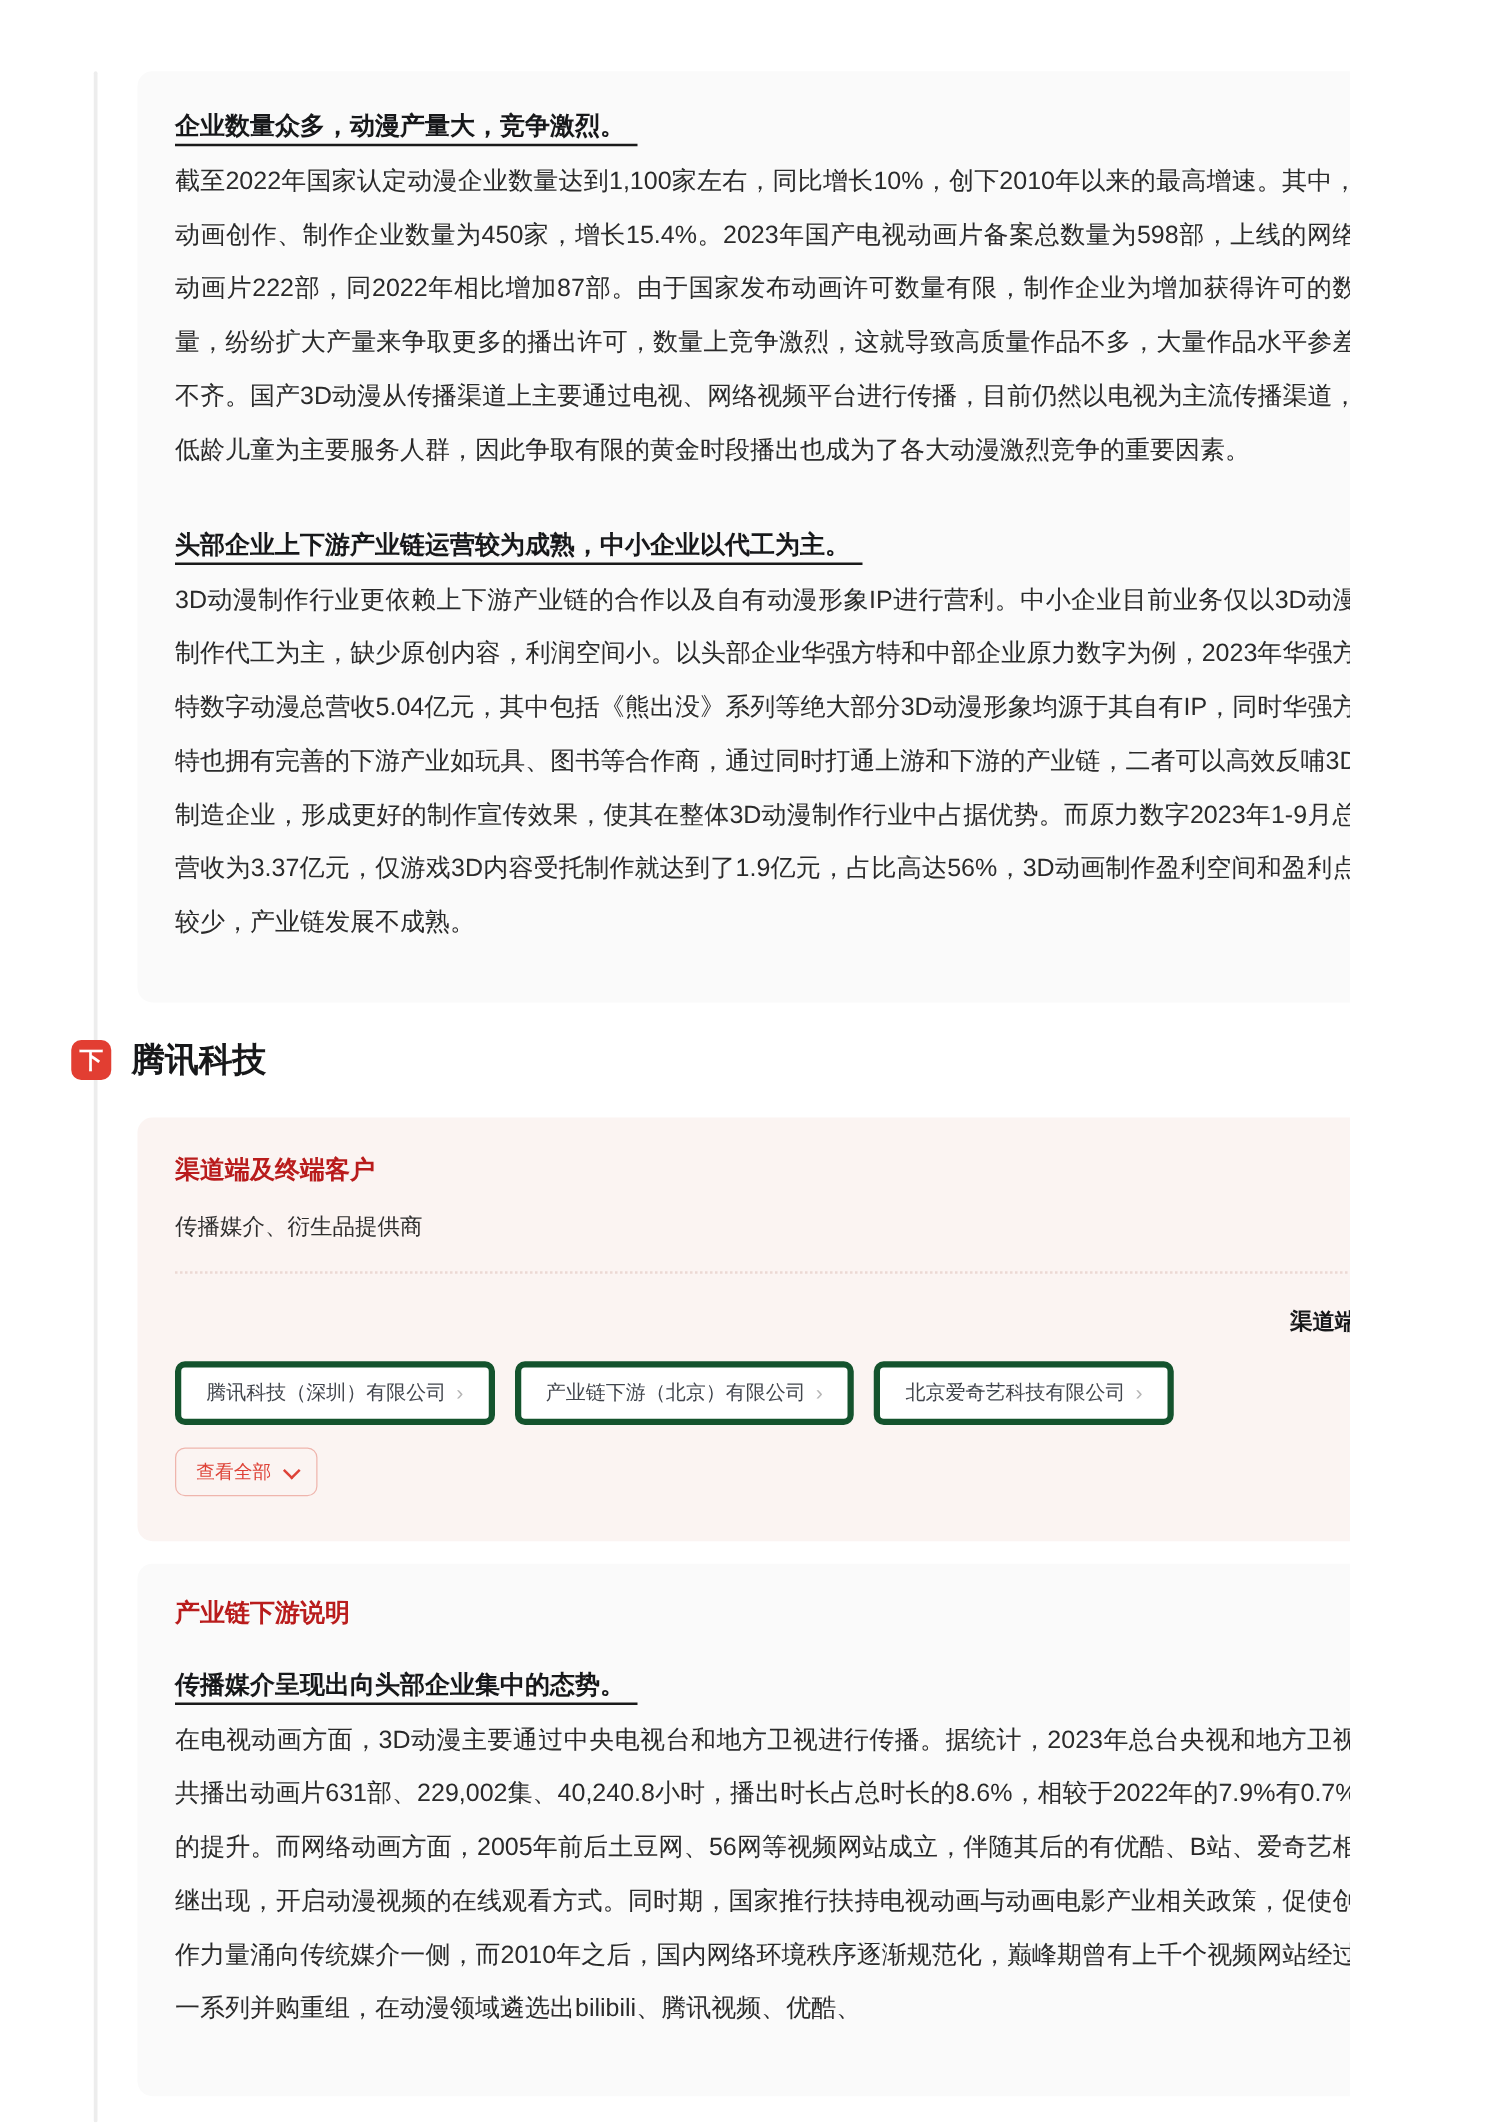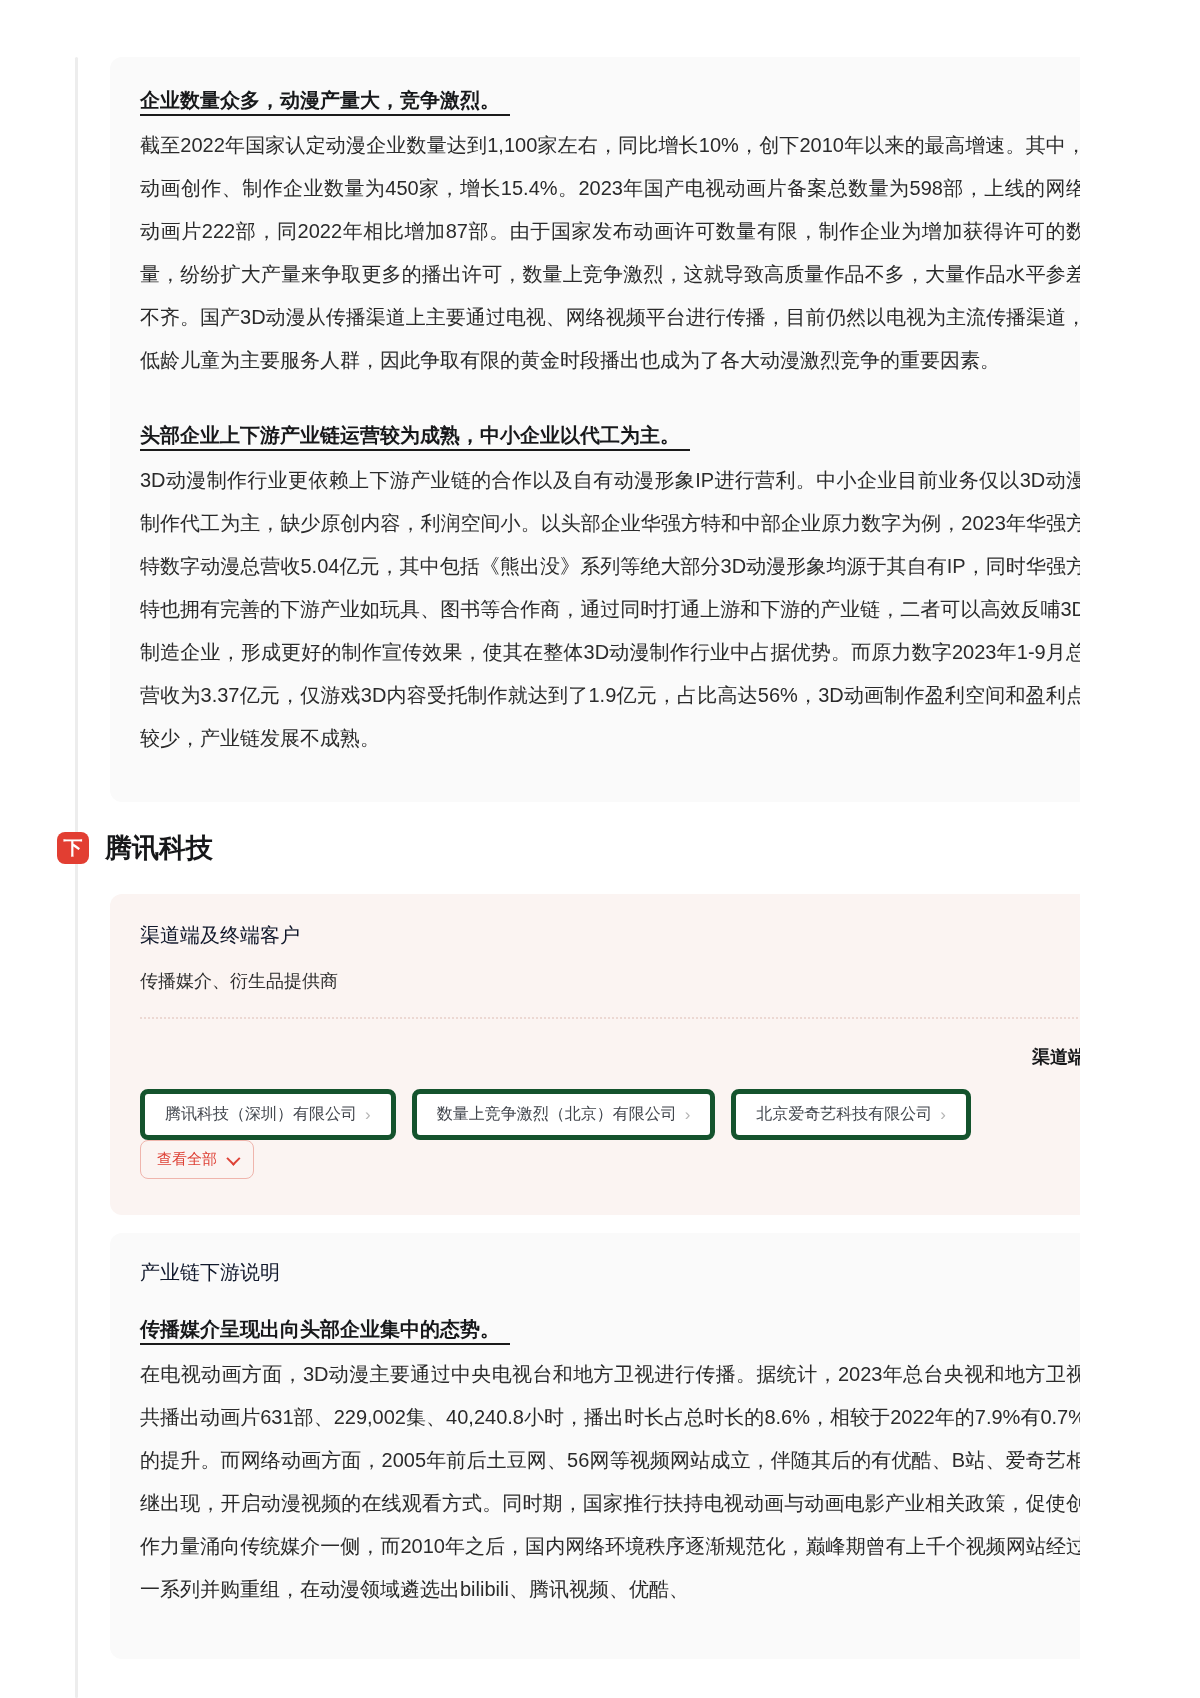--- a/index.html
+++ b/index.html
@@ -12,30 +12,30 @@
   .card1{margin-top:57px;padding:26px 30px 42px;}
   .block-heading{font-size:20px;font-weight:700;color:#17181a;margin:40px 0 10px;}
   .block-heading.first{margin-top:4px;}
   .block-heading .u{border-bottom:2px solid #1a1a1a;padding:0 10px 3px 0;}
   .block-body{font-size:20px;line-height:43px;color:#2a2a2a;text-align:justify;margin:0;}
   .section-head{display:flex;align-items:center;gap:16px;margin:28px 0 28px 57px;position:relative;z-index:1;}
   .section-icon{width:32px;height:32px;border-radius:8px;background:#e23e32;color:#fff;font-weight:700;
     font-size:19px;display:flex;align-items:center;justify-content:center;flex:0 0 auto;}
   .section-title{font-size:27px;font-weight:700;color:#17181a;}
   .card2{padding:28px 30px 36px;}
-  .cc-title{font-size:20px;font-weight:400;color:#0f172a;margin:0 0 20px;}
+  .cc-title{font-size:20px;font-weight:700;color:#b91c1c;margin:0 0 20px;}
   .cc-sub{font-size:18px;color:#2e2e2e;margin:0 0 24px;}
   .cc-divider{border:none;border-top:2px dotted #ecd8d3;margin:0 0 26px;}
   .cc-group{font-size:18px;font-weight:700;color:#17181a;margin:0 0 20px;text-align:right;}
   .company-row{display:flex;gap:16px;flex-wrap:wrap;}
   .company-btn{background:#ffffff;border:5px solid #14532d;border-radius:8px;padding:10px 20px;
     font-size:16px;color:#41454c;display:inline-flex;align-items:center;gap:8px;cursor:pointer;
     font-family:inherit;}
   .company-btn .chev{color:#b5b5b5;font-size:17px;line-height:1;}
-  .view-all{display:inline-flex;align-items:center;gap:10px;border:1px solid #efb5ad;
+  .view-all{margin-top:18px;display:inline-flex;align-items:center;gap:10px;border:1px solid #efb5ad;
     border-radius:8px;padding:9px 16px;color:#de4237;font-size:15px;background:transparent;cursor:pointer;
     font-family:inherit;font-weight:500;}
   .chev-down{width:8px;height:8px;border-right:2px solid #de4237;border-bottom:2px solid #de4237;
     transform:rotate(45deg) translateY(-2px);display:inline-block;}
   .card3{margin-top:18px;padding:26px 30px 48px;}
   .card3 .cc-title{margin:0 0 30px;}
 </style>
 </head>
 <body>
 
@@ -64,21 +64,21 @@
     <p class="cc-sub">传播媒介、衍生品提供商</p>
     <hr class="cc-divider">
     <h4 class="cc-group">渠道端</h4>
 
     <div class="company-row">
       <button class="company-btn">
         <span>腾讯科技（深圳）有限公司</span>
         <span class="chev">›</span>
       </button>
       <button class="company-btn">
-        <span>数量上竞争激烈（北京）有限公司</span>
+        <span>产业链下游（北京）有限公司</span>
         <span class="chev">›</span>
       </button>
       <button class="company-btn">
         <span>北京爱奇艺科技有限公司</span>
         <span class="chev">›</span>
       </button>
     </div>
 
     <button class="view-all">
       <span>查看全部</span>

